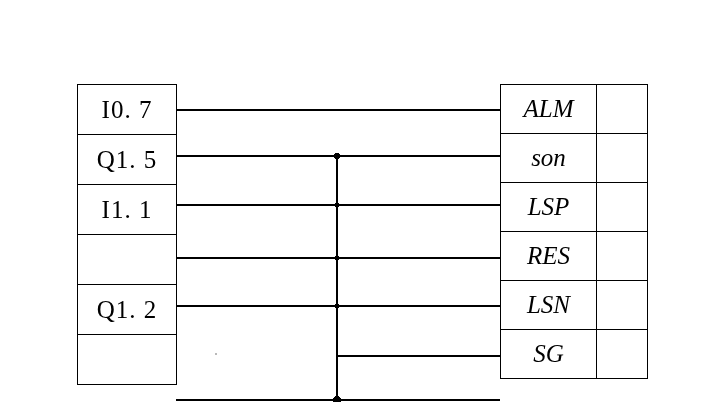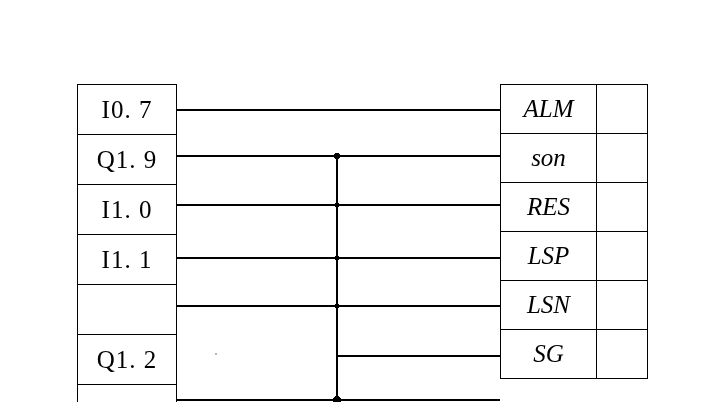--- a/index.html
+++ b/index.html
@@ -109,24 +109,21 @@
   </svg>
 
   <div class="speck" style="left:215px; top:305px;"></div>
 
   <table class="tbl" id="left-table">
     <tbody>
       <tr>
         <td>I0. 7</td>
       </tr>
       <tr>
-        <td>Q1. 9</td>
-      </tr>
-      <tr>
-        <td>I1. 0</td>
+        <td>Q1. 5</td>
       </tr>
       <tr>
         <td>I1. 1</td>
       </tr>
       <tr>
         <td></td>
       </tr>
       <tr>
         <td>Q1. 2</td>
       </tr>
@@ -140,25 +137,25 @@
     <tbody>
       <tr>
         <td class="sig">ALM</td>
         <td class="blank"></td>
       </tr>
       <tr>
         <td class="sig">son</td>
         <td class="blank"></td>
       </tr>
       <tr>
-        <td class="sig">RES</td>
+        <td class="sig">LSP</td>
         <td class="blank"></td>
       </tr>
       <tr>
-        <td class="sig">LSP</td>
+        <td class="sig">RES</td>
         <td class="blank"></td>
       </tr>
       <tr>
         <td class="sig">LSN</td>
         <td class="blank"></td>
       </tr>
       <tr>
         <td class="sig">SG</td>
         <td class="blank"></td>
       </tr>

